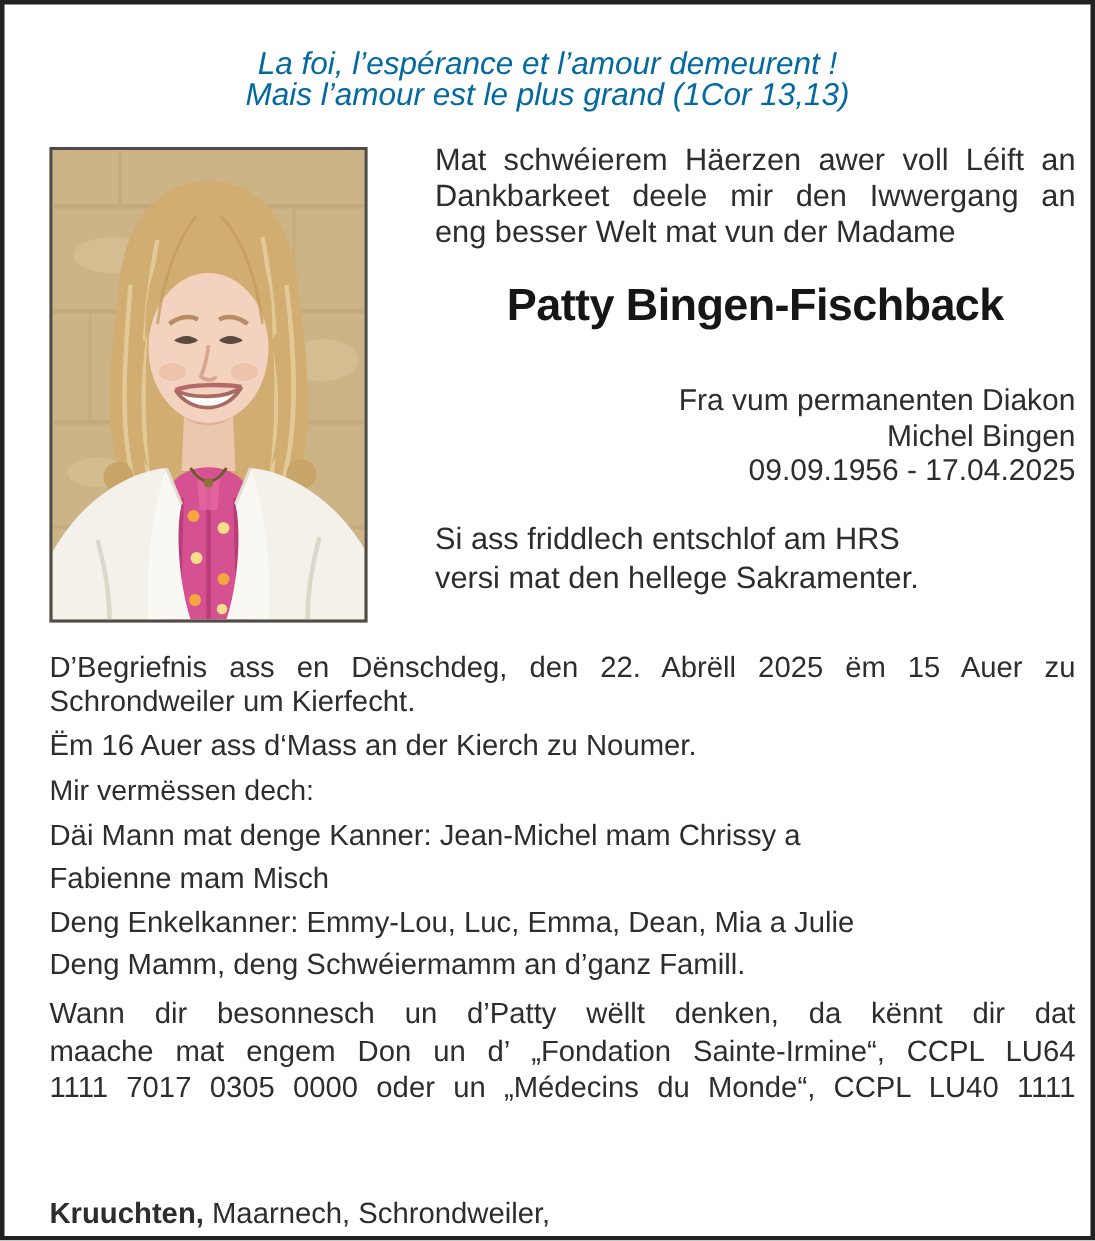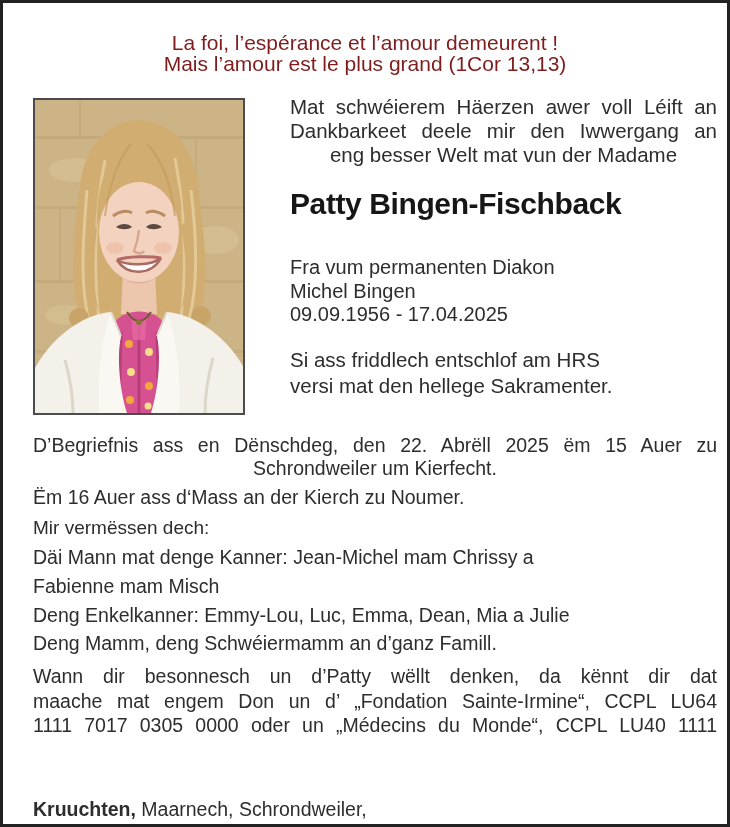--- a/index.html
+++ b/index.html
@@ -11,57 +11,59 @@
     background: #ffffff;
     border: 3px solid #222222;
     font-family: "Liberation Sans", sans-serif;
     color: #2d2d2d;
     overflow: hidden;
   }
   .quote {
     position: absolute;
     top: 29px; left: 0; right: 0;
     text-align: center;
+    font-style: italic;
     font-size: 21px;
     line-height: 21px;
-    color: #7f1d1d;
+    color: #0369a1;
   }
   .photo {
     position: absolute;
     left: 30px; top: 95px;
     width: 212px; height: 317px;
     box-sizing: border-box;
     border: 2px solid #4c4c4c;
     overflow: hidden;
     background: #cdb487;
   }
   .photo svg { display: block; width: 100%; height: 100%; }
 
   .intro {
     position: absolute;
     left: 287px; top: 92px; width: 427px;
     font-size: 20.5px;
     line-height: 24px;
   }
   .jline { text-align: justify; text-align-last: justify; }
-  .jlast { text-align: center; }
+  .jlast { text-align: left; }
 
   .name {
     position: absolute;
     left: 287px; top: 184px; width: 427px;
     margin: 0;
+    text-align: center;
     font-size: 30px;
     font-weight: 700;
     letter-spacing: -0.4px;
     color: #161616;
   }
   .family {
     position: absolute;
     left: 287px; top: 253px; width: 427px;
-    text-align: left;
+    text-align: right;
     font-size: 20px;
     line-height: 23.5px;
   }
   .passing {
     position: absolute;
     left: 287px; top: 344px; width: 427px;
     text-align: left;
     font-size: 20.5px;
     line-height: 26px;
   }

